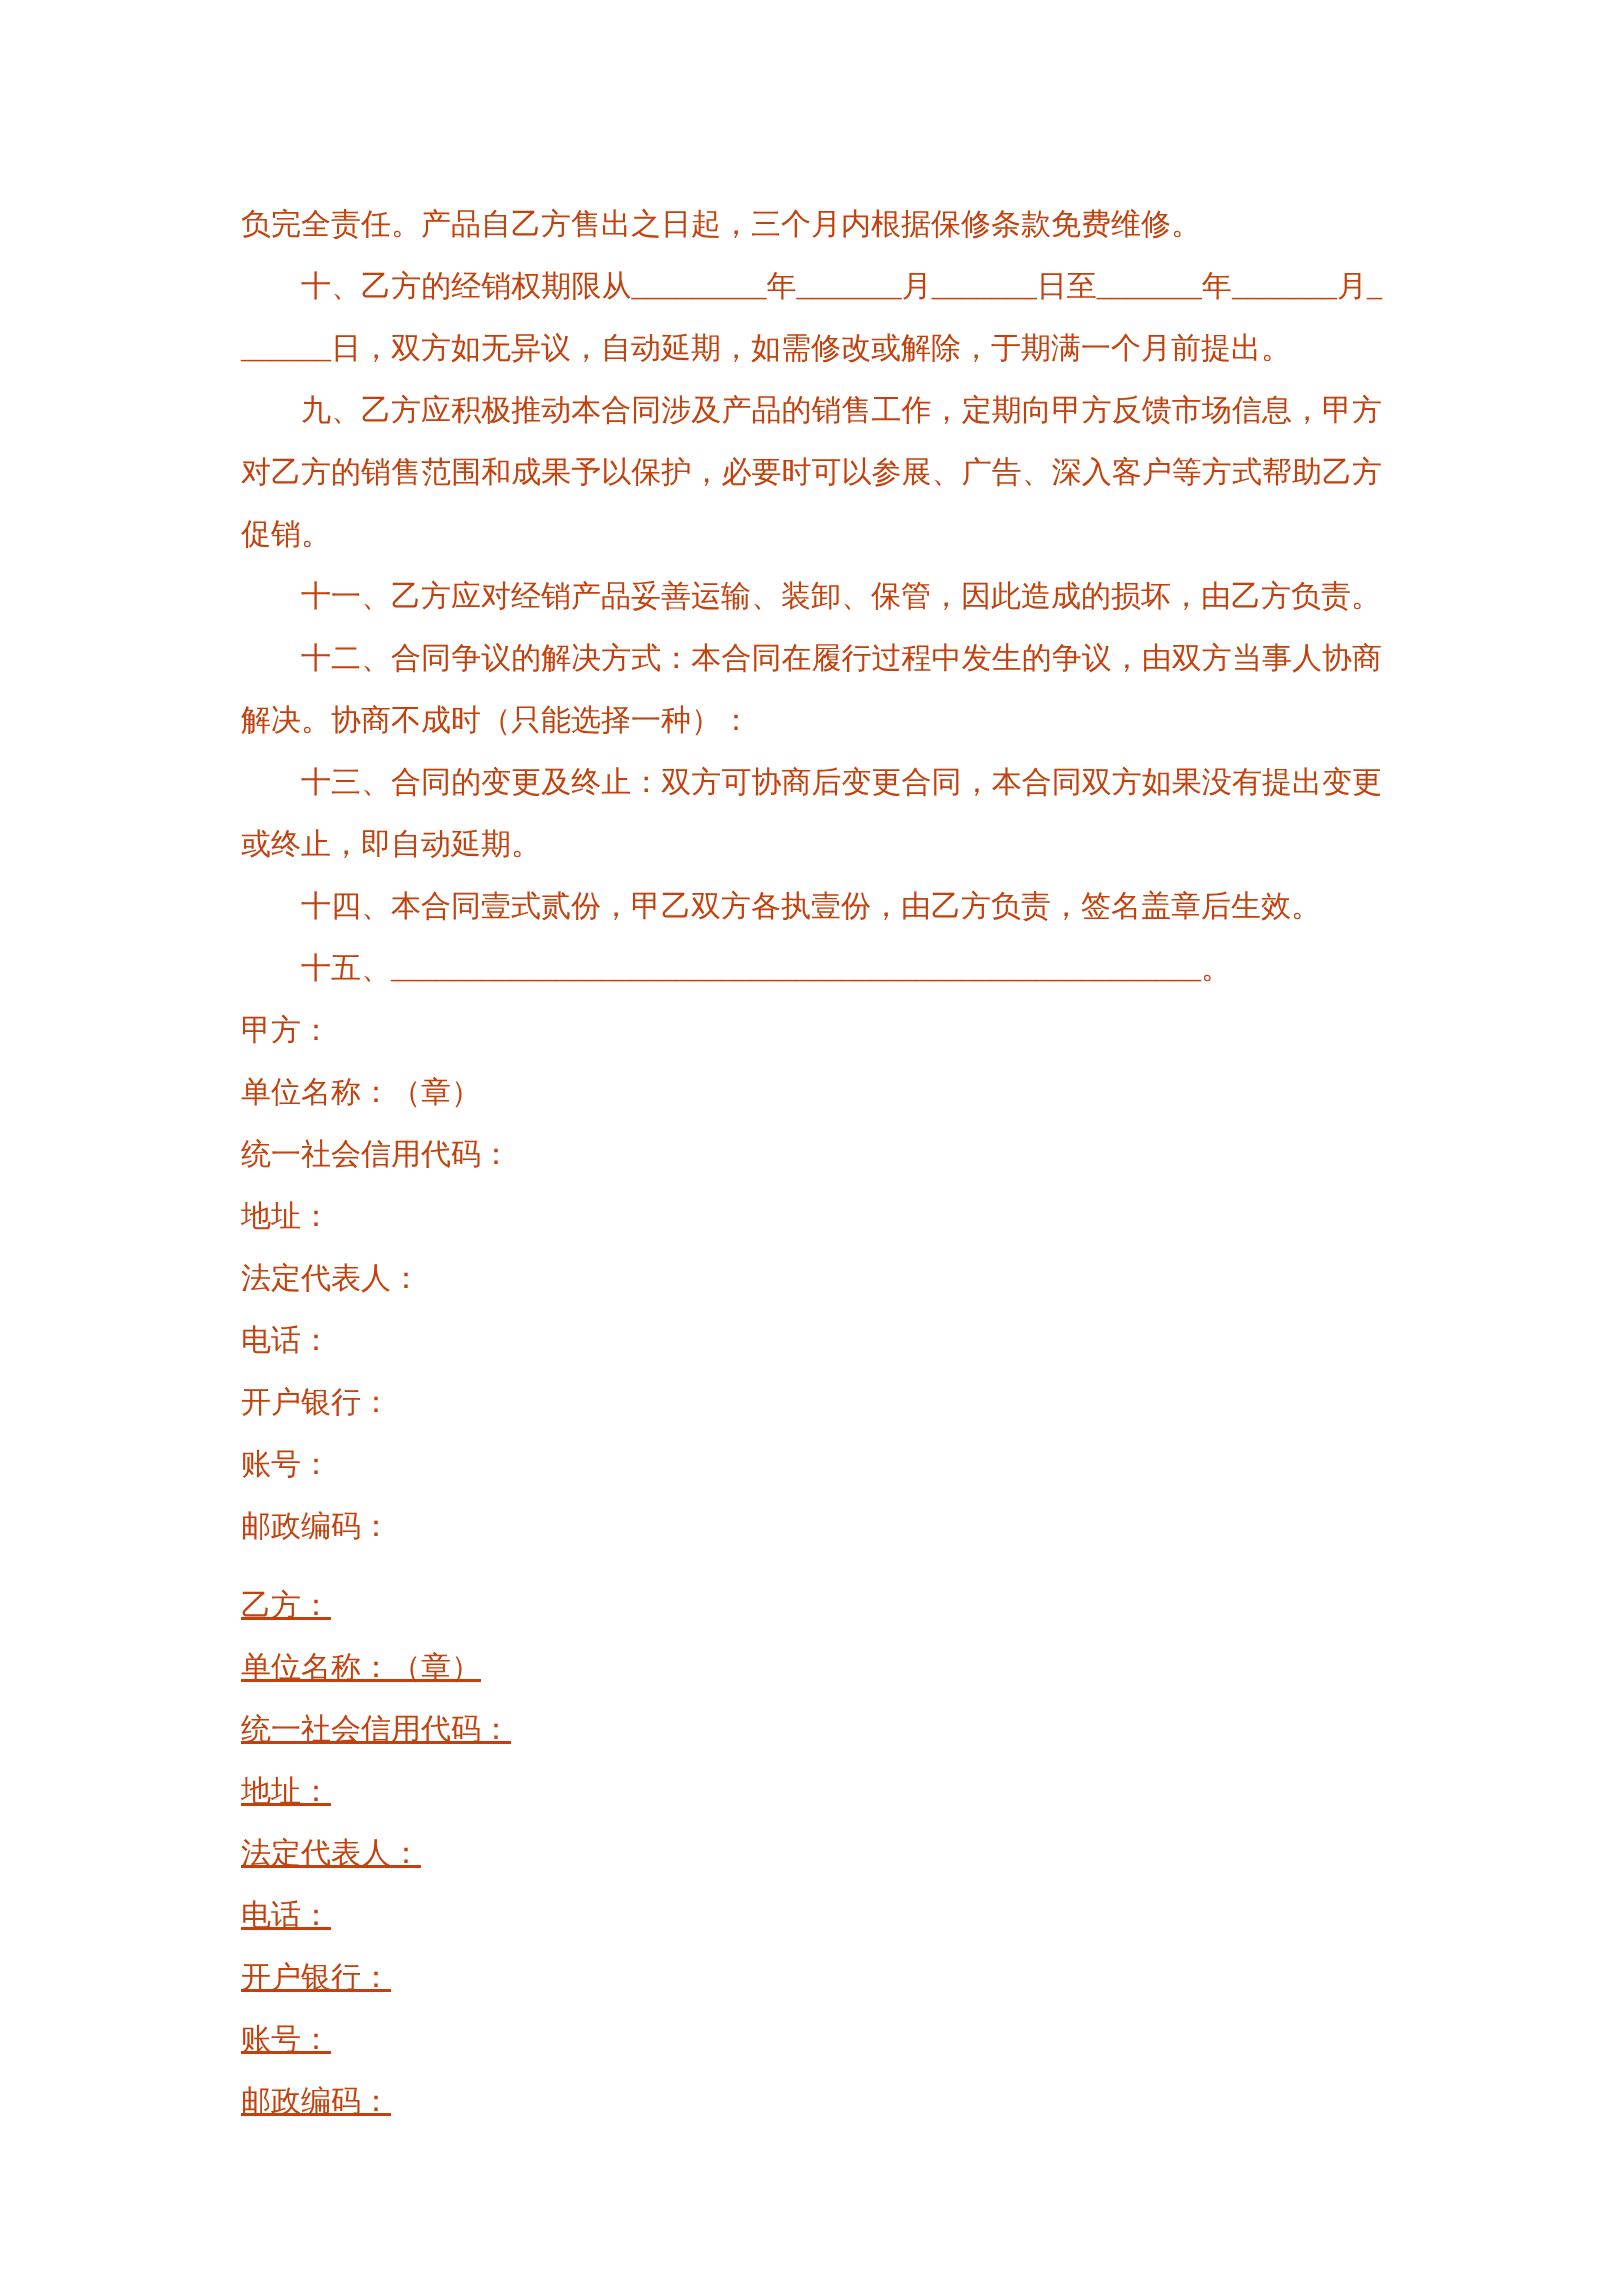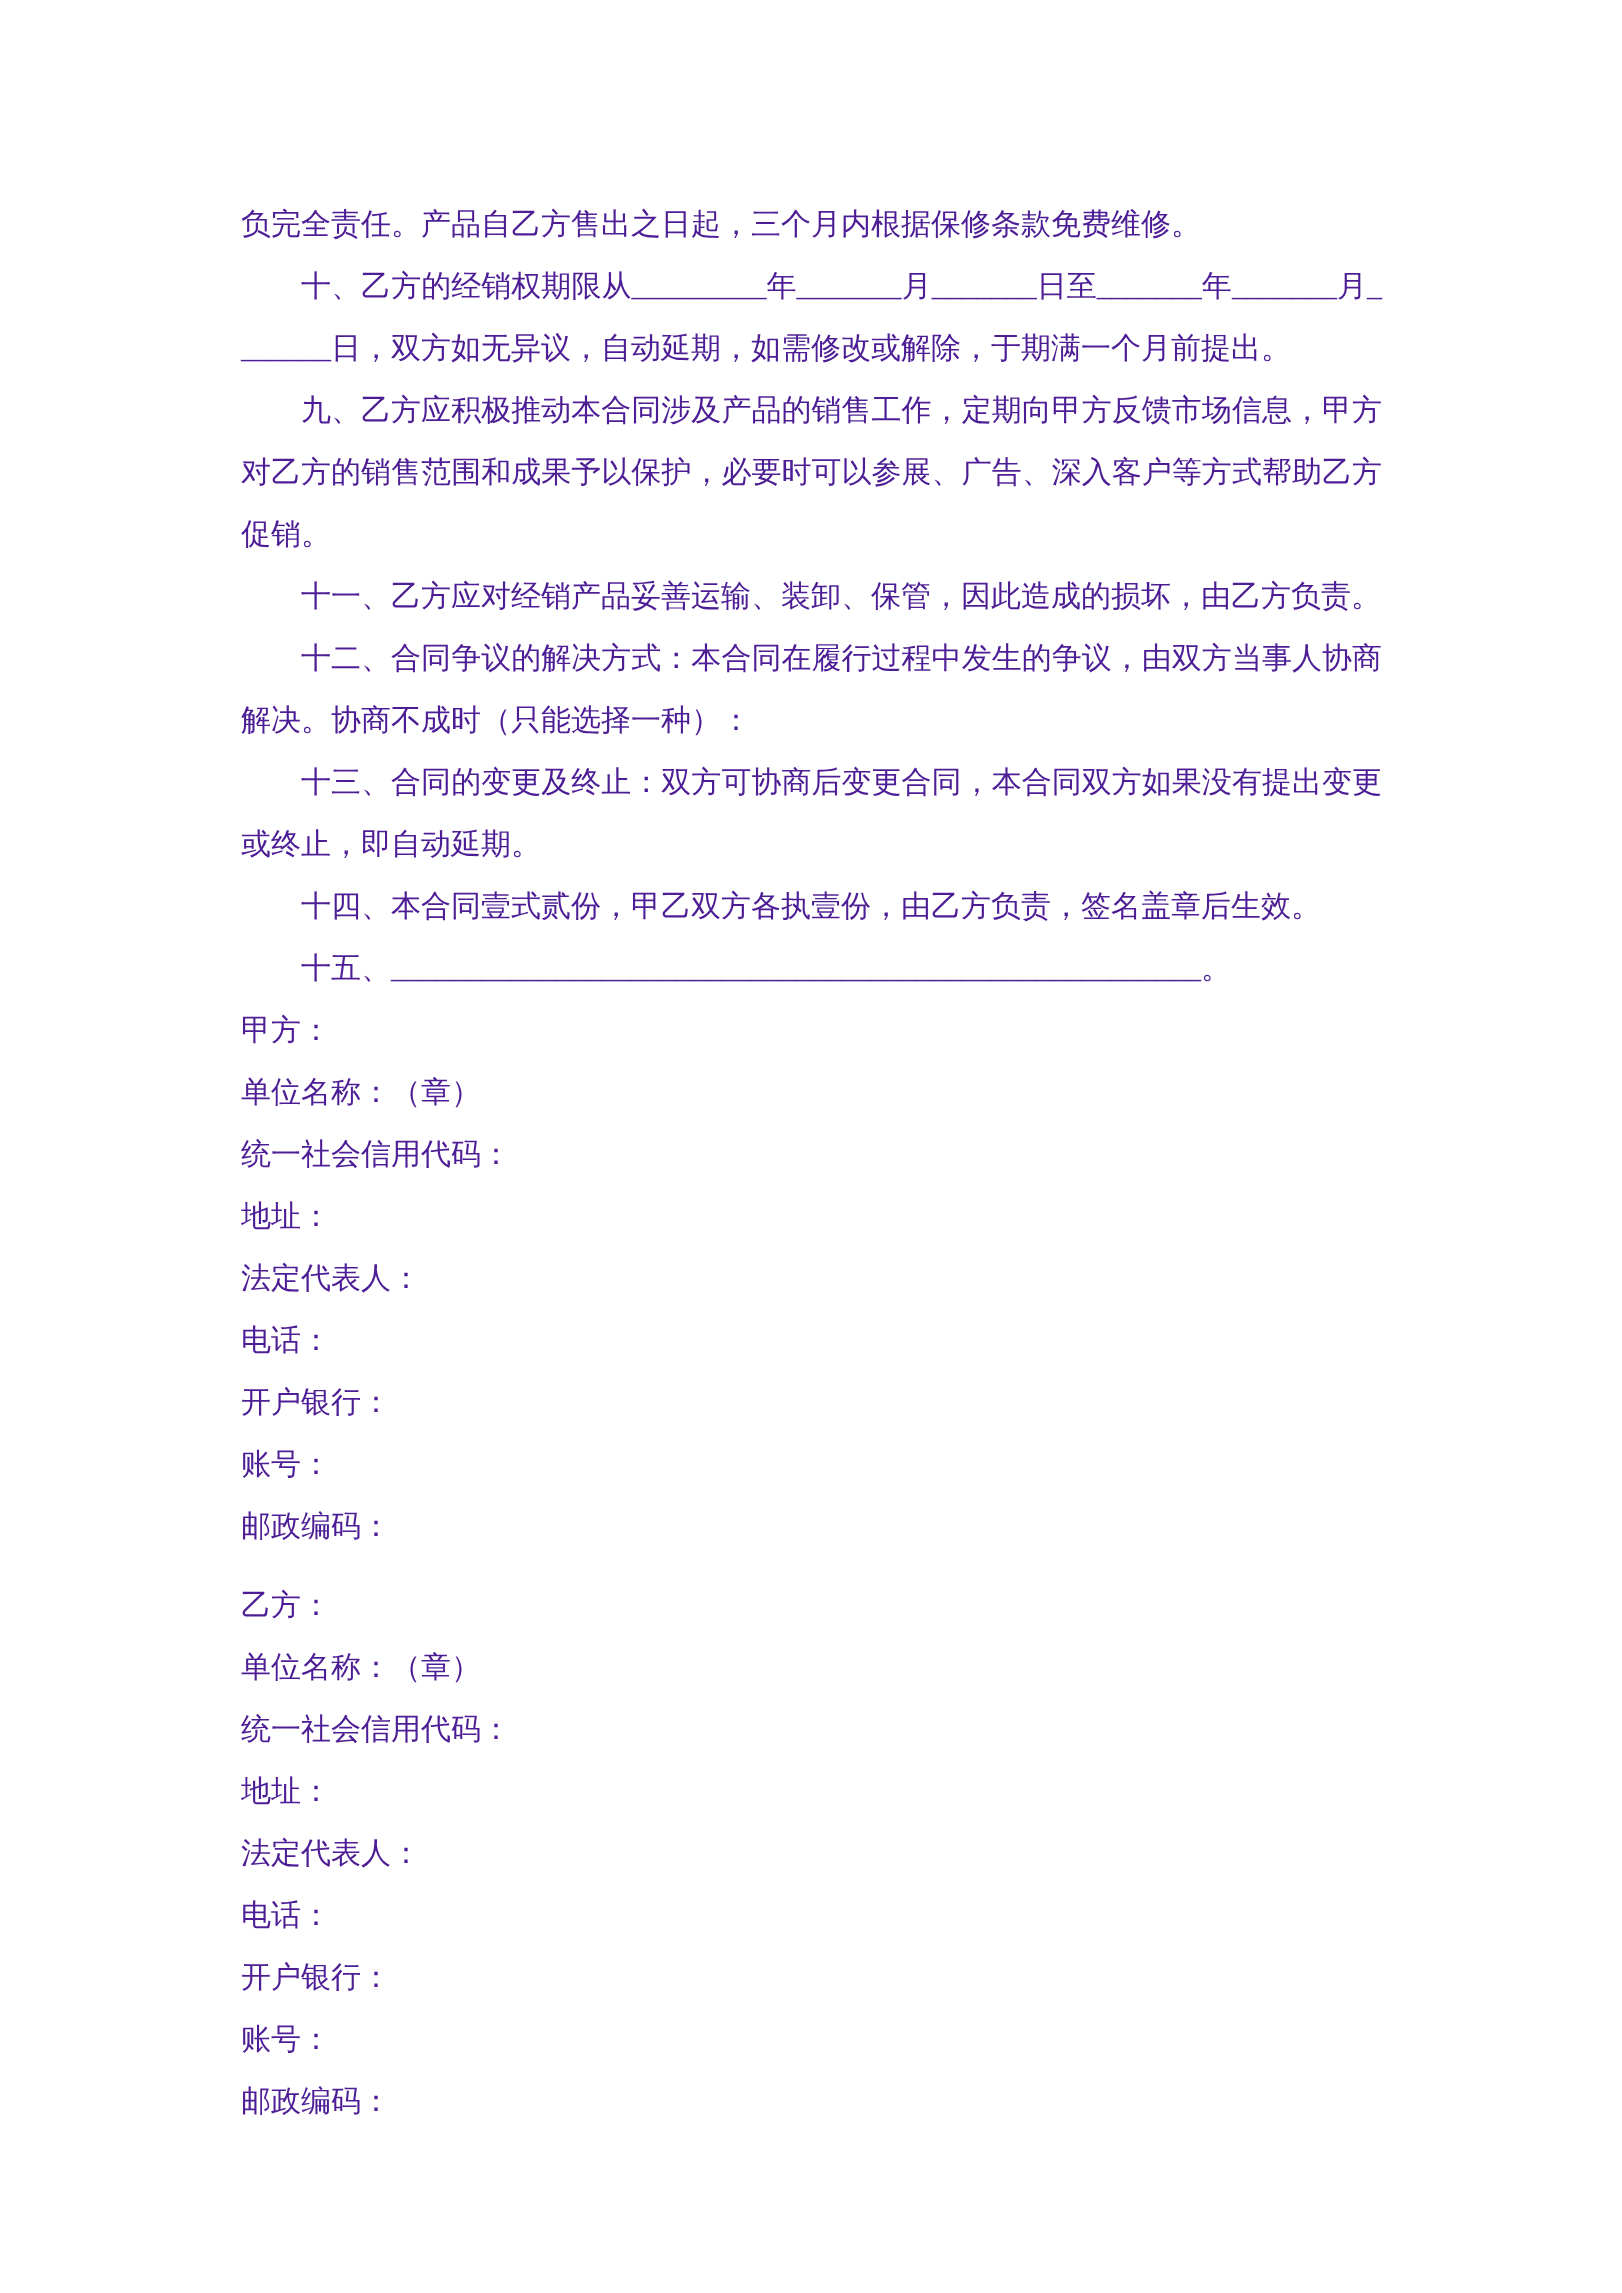--- a/index.html
+++ b/index.html
@@ -6,21 +6,21 @@
     margin: 0;
     padding: 0;
     background: #ffffff;
   }
   .page {
     position: relative;
     width: 1623px;
     height: 2294px;
     margin: 0 auto;
     background: #ffffff;
-    color: #4c1d95;
+    color: #c2410c;
     font-family: "Liberation Serif", "DejaVu Serif", serif;
     font-size: 30px;
     line-height: 62px;
     box-sizing: border-box;
     padding: 193px 241px 0 241px;
     overflow: hidden;
   }
   .body-text p {
     margin: 0;
     text-align: justify;
@@ -38,20 +38,21 @@
   .sig-col {
     display: flex;
     flex-direction: column;
   }
   .sig-col.left {
     width: 575px;
     flex: 0 0 575px;
   }
   .sig-col.right {
     flex: 1 1 auto;
+    text-decoration: underline;
   }
   .sig-col div {
     line-height: 62px;
     white-space: nowrap;
   }
 </style>
 </head>
 <body>
 
 <div class="page">

